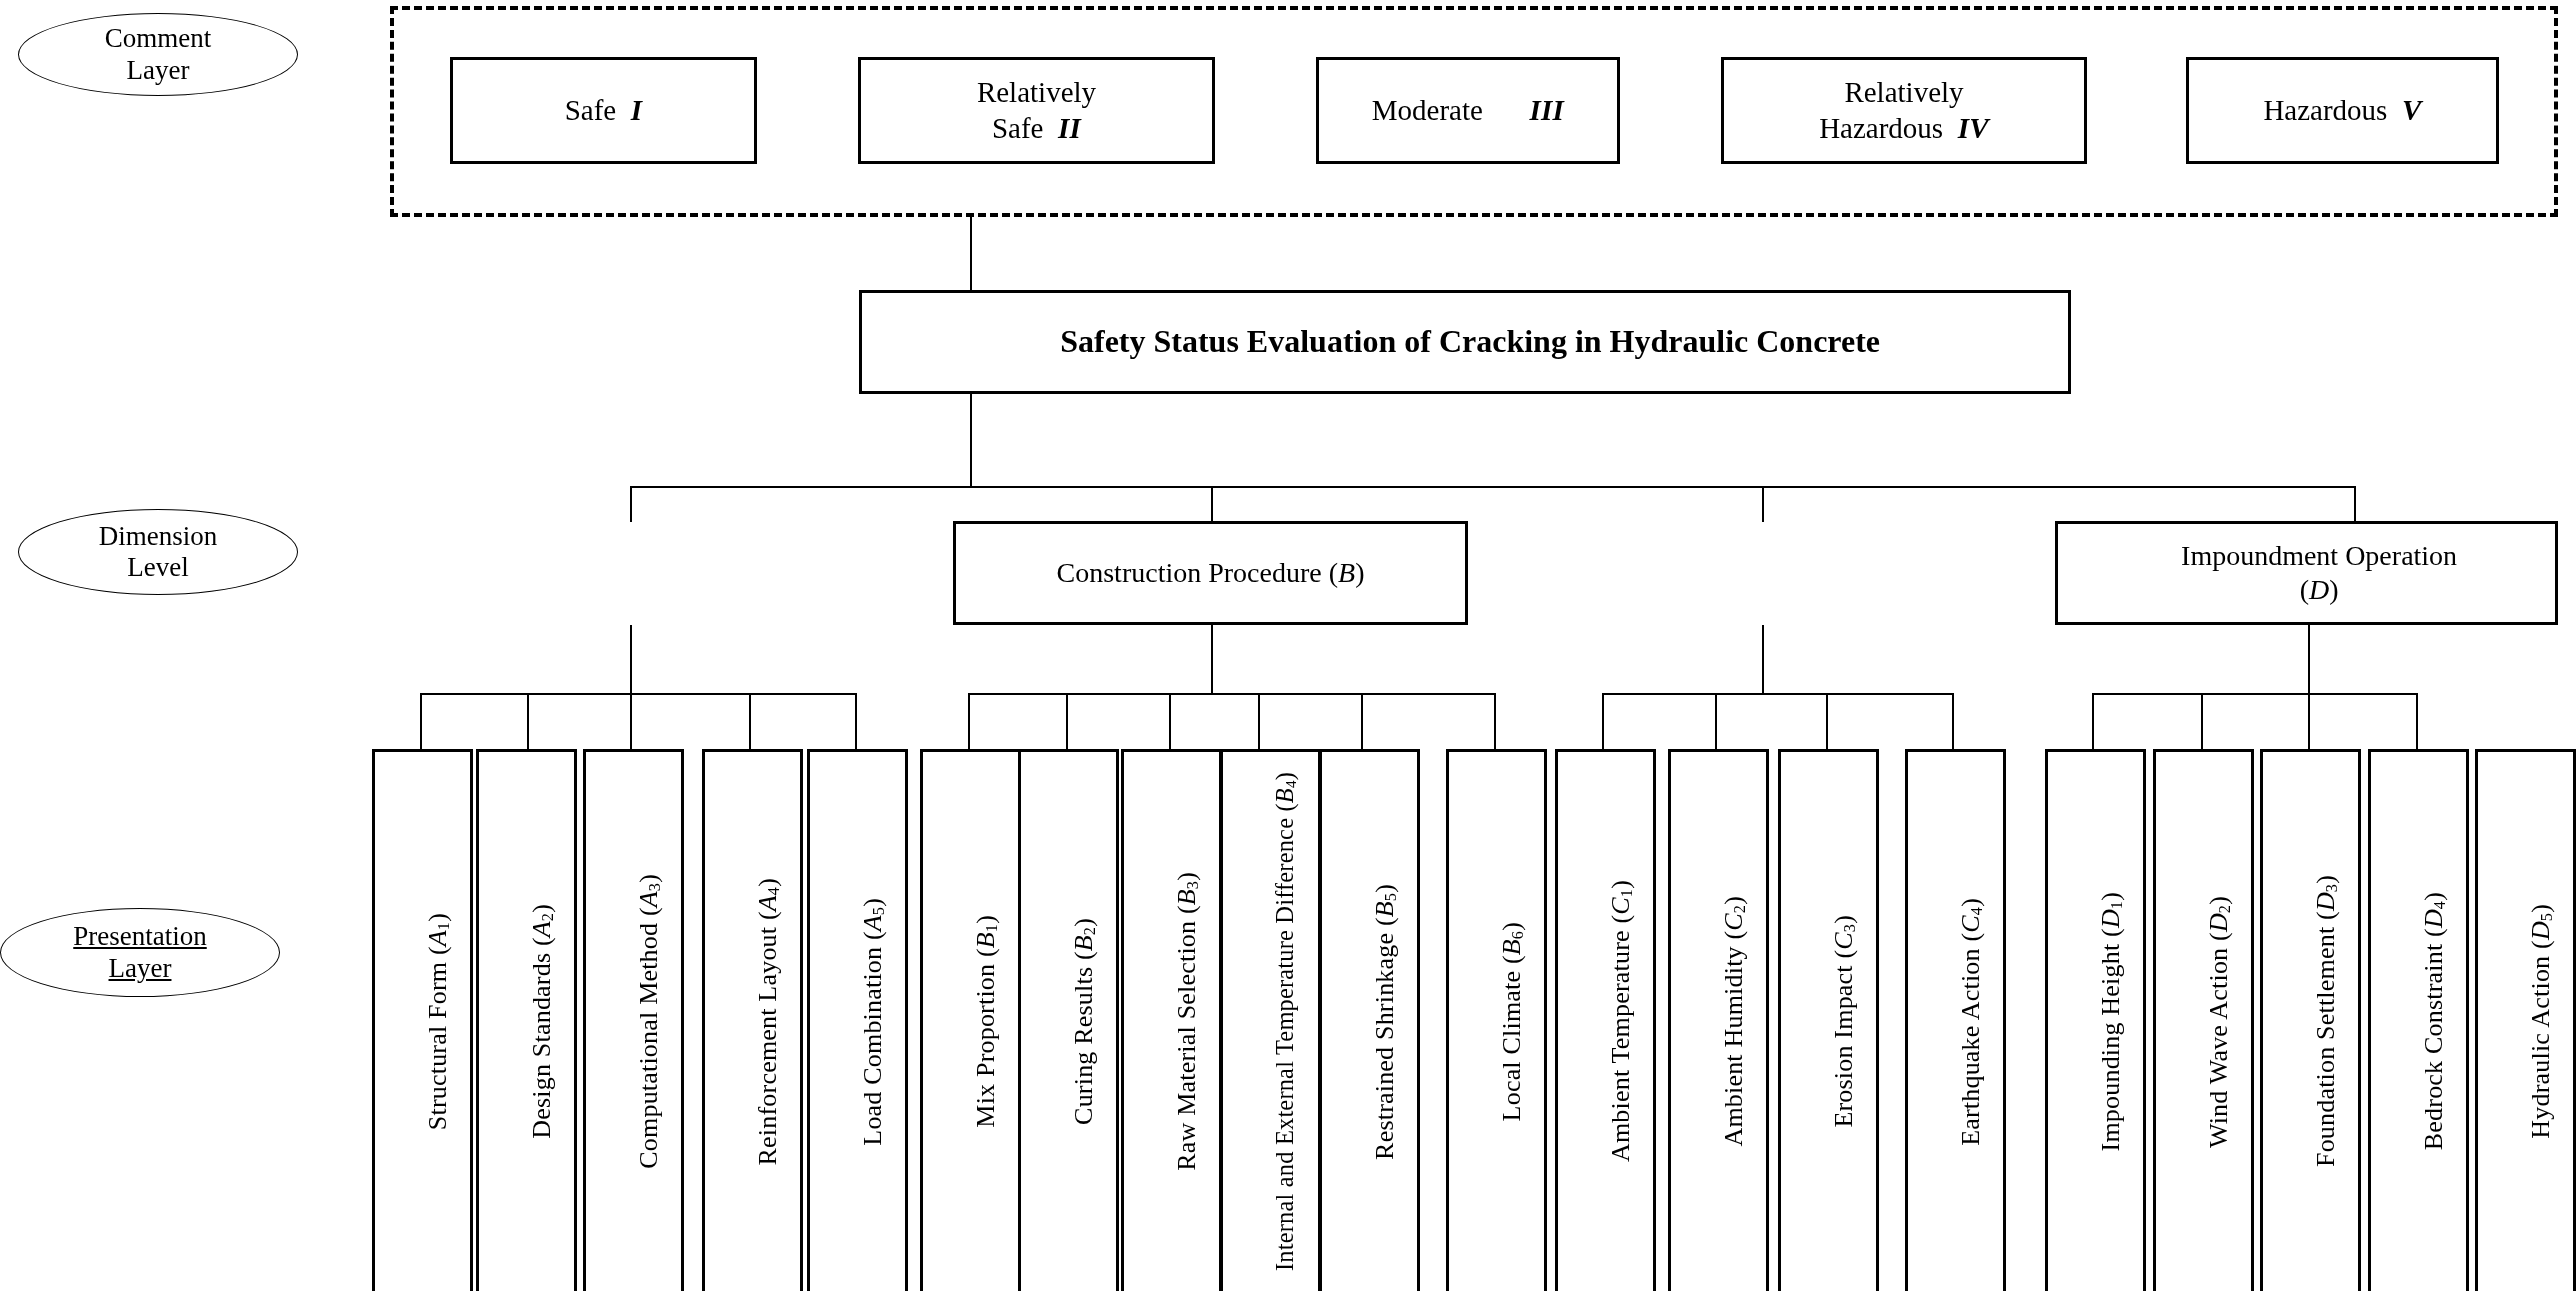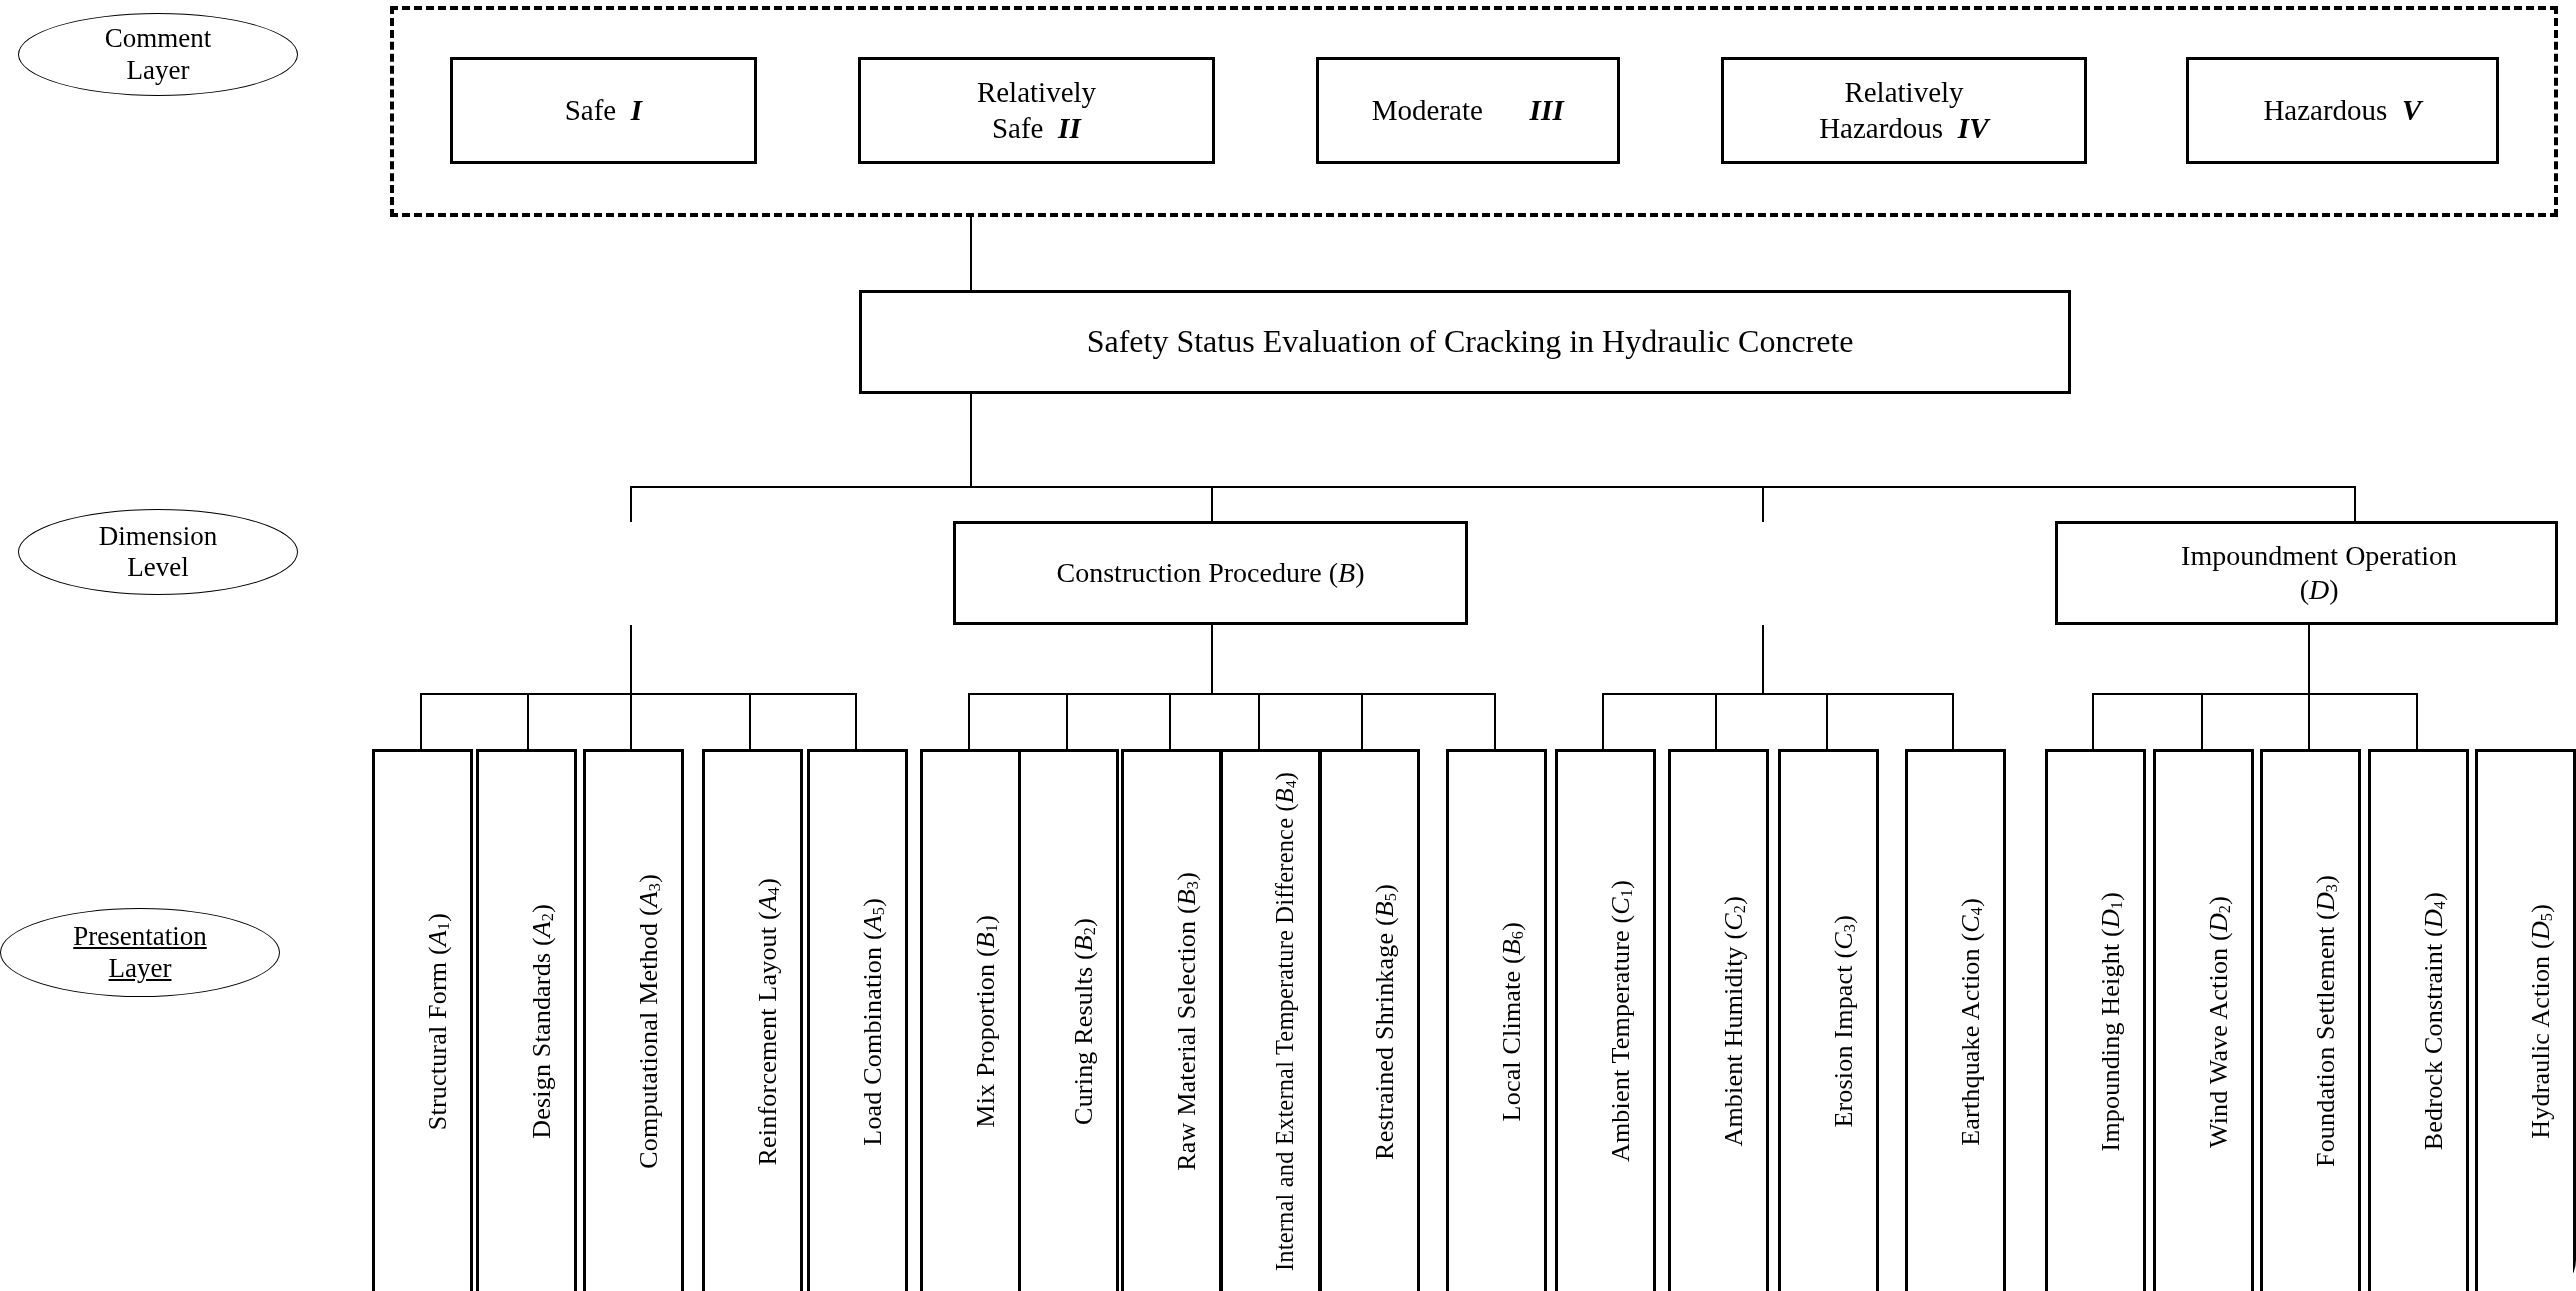--- a/index.html
+++ b/index.html
@@ -7,21 +7,20 @@
   body{
     font-family:"Liberation Serif","DejaVu Serif",serif;
     color:#000000;
   }
   #stage{
     position:relative;
     width:2576px;
     height:1292px;
     background:#ffffff;
     overflow:hidden;
-    border-radius:32px;
   }
 
   
   .abs{position:absolute;box-sizing:border-box;}
 
   
   .layer-pill{
     border:1.8px solid #000;
     border-radius:50%;
     background:#fff;
@@ -47,21 +46,21 @@
     align-items:center;
     justify-content:center;
     text-align:center;
     line-height:1.22;
     font-size:27px;
     padding:2.4px 4.8px;
   }
   .node.grade{font-size:29px;}
   .node .rn{font-style:italic;font-weight:bold;letter-spacing:0.3px;}
   .node.target{
-    font-weight:normal;
+    font-weight:bold;
     font-size:32px;
     border-width:3px;
     padding-left:15px;
   }
   .node.dim{font-size:28px;}
   .node.dim .it{font-style:italic;}
 
   
   .leaf{
     border:3px solid #000;

